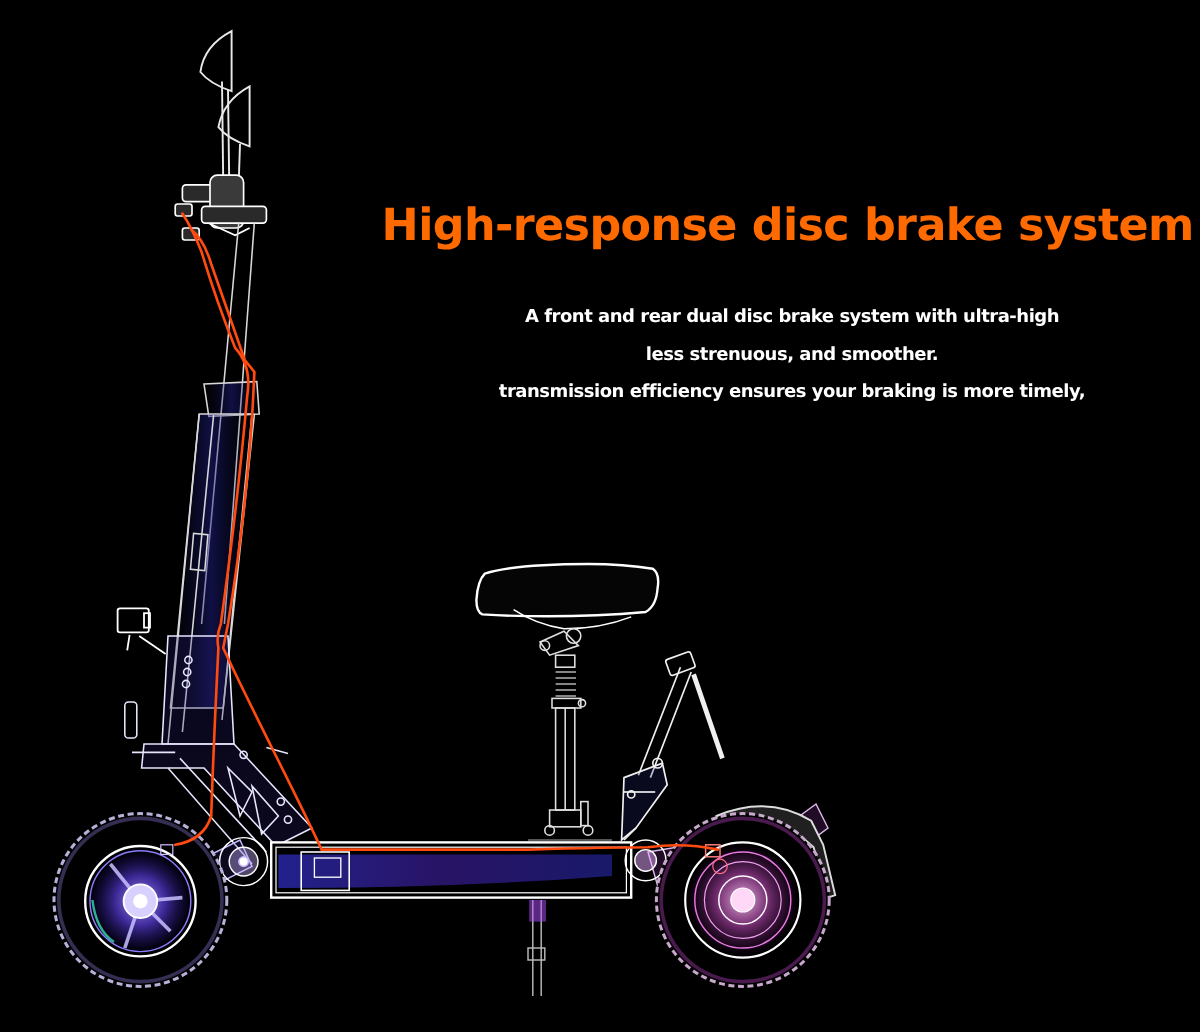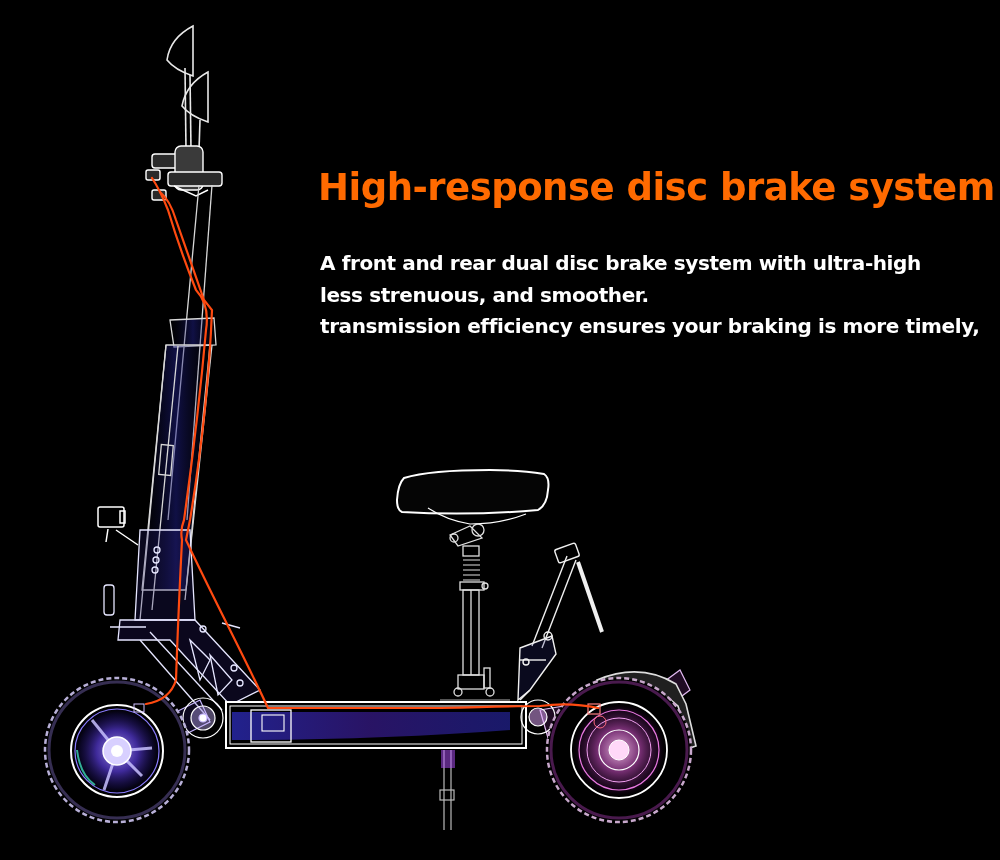--- a/index.html
+++ b/index.html
@@ -8,23 +8,23 @@
   .scooter { position: absolute; left: 0; top: 0; width: 1000px; height: 860px; }
   .headline {
     position: absolute; left: 318px; top: 160px; width: 670px;
     text-align: center; color: #ff6a00;
     font-family: "DejaVu Sans", "Liberation Sans", sans-serif;
     font-weight: bold; font-size: 37px; letter-spacing: -0.5px;
     line-height: 56px; white-space: nowrap;
   }
   .body-copy {
     position: absolute; left: 320px; top: 248px; width: 680px;
-    color: #ffffff;
+    text-align: center; color: #ffffff;
     font-family: "DejaVu Sans", "Liberation Sans", sans-serif;
-    font-weight: bold; font-size: 20px; line-height: 31.5px; letter-spacing: -0.4px;
+    font-weight: bold; font-size: 15px; line-height: 31.5px; letter-spacing: -0.4px;
   }
   .body-copy span { display: block; white-space: nowrap; }
 </style>
 </head>
 <body>
 
 <div class="canvas">
 
   <svg class="scooter" viewBox="0 0 1000 860" xmlns="http://www.w3.org/2000/svg">
     <defs>

